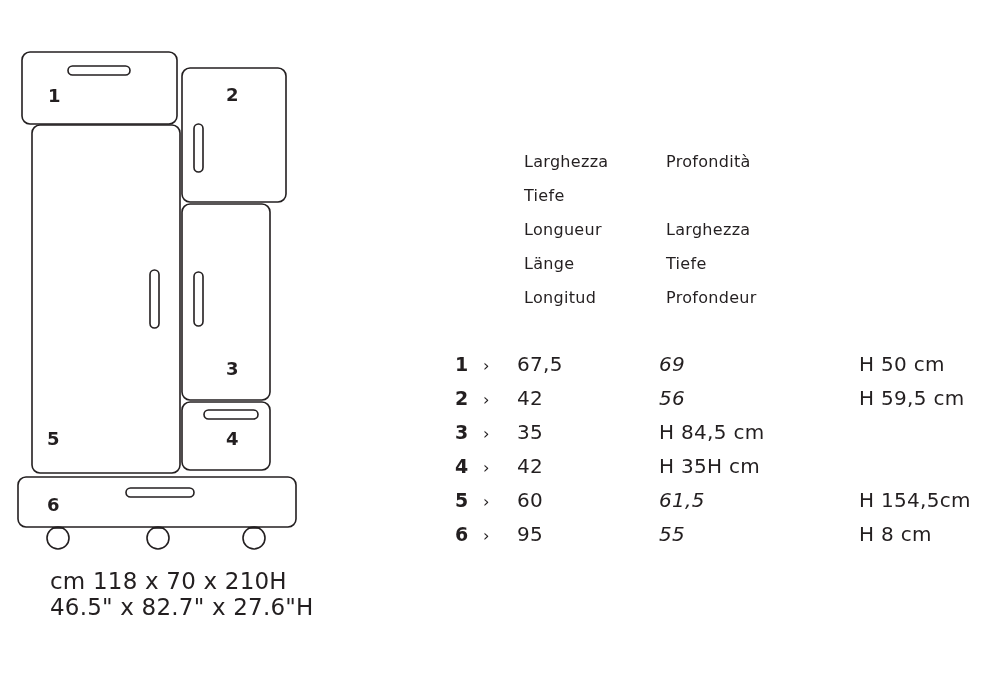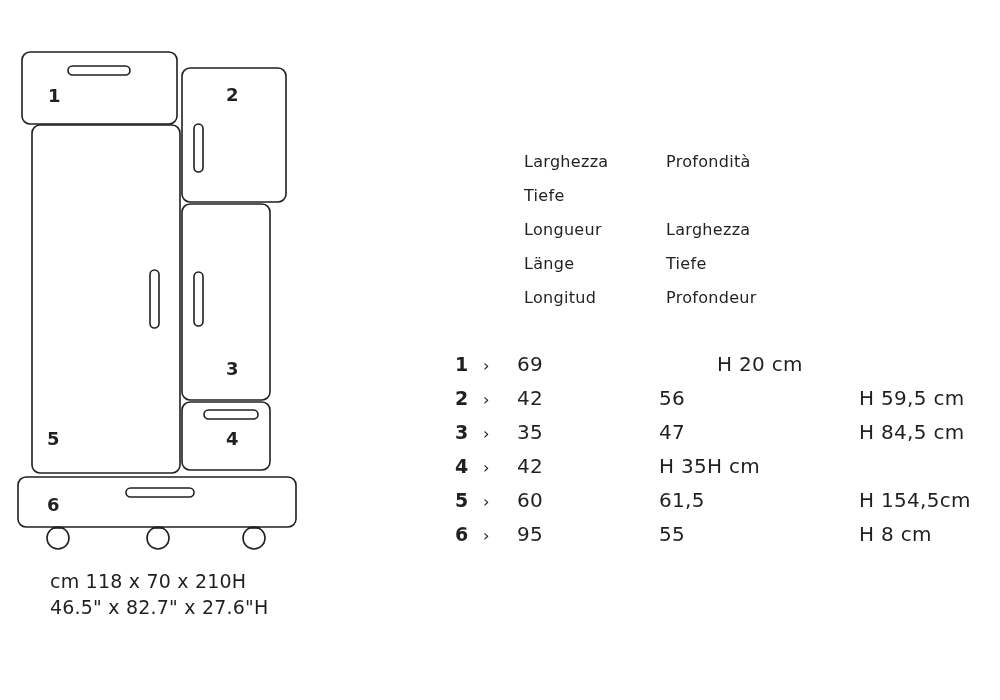--- a/index.html
+++ b/index.html
@@ -32,21 +32,21 @@
     display: block;
   }
 
   
   .caption {
     position: absolute;
     left: 50px;
     top: 568px;
     width: 340px;
     font-family: "DejaVu Sans", sans-serif;
-    font-size: 19px;
+    font-size: 23px;
     line-height: 26px;
     color: #231f20;
     letter-spacing: 0.2px;
   }
   .caption div {
     white-space: nowrap;
   }
 
   
   .legend {
@@ -99,20 +99,21 @@
     padding-left: 10px;
     box-sizing: border-box;
   }
   .cell-w {
     width: 142px;
     flex: 0 0 142px;
   }
   .cell-d {
     width: 200px;
     flex: 0 0 200px;
+    font-style: italic;
   }
   .cell-h {
     flex: 1 1 auto;
     white-space: nowrap;
   }
 </style>
 </head>
 <body>
 
 <div class="page">
@@ -194,37 +195,37 @@
       <div class="legend-col-a">Longitud</div>
       <div class="legend-col-b">Profondeur</div>
     </div>
   </div>
 
   <div class="table">
 
     <div class="table-row">
       <div class="cell-idx">1</div>
       <div class="cell-chev">›</div>
+      <div class="cell-w">67,5</div>
       <div class="cell-d">69</div>
-      <div class="cell-h">H 20 cm</div>
+      <div class="cell-h">H 50 cm</div>
     </div>
 
     <div class="table-row">
       <div class="cell-idx">2</div>
       <div class="cell-chev">›</div>
       <div class="cell-w">42</div>
       <div class="cell-d">56</div>
       <div class="cell-h">H 59,5 cm</div>
     </div>
 
     <div class="table-row">
       <div class="cell-idx">3</div>
       <div class="cell-chev">›</div>
       <div class="cell-w">35</div>
-      <div class="cell-d">47</div>
       <div class="cell-h">H 84,5 cm</div>
     </div>
 
     <div class="table-row">
       <div class="cell-idx">4</div>
       <div class="cell-chev">›</div>
       <div class="cell-w">42</div>
       <div class="cell-h">H 35H cm</div>
     </div>
 

